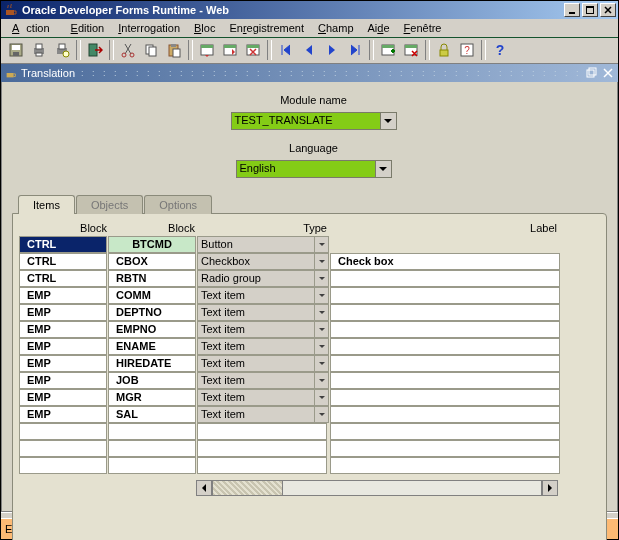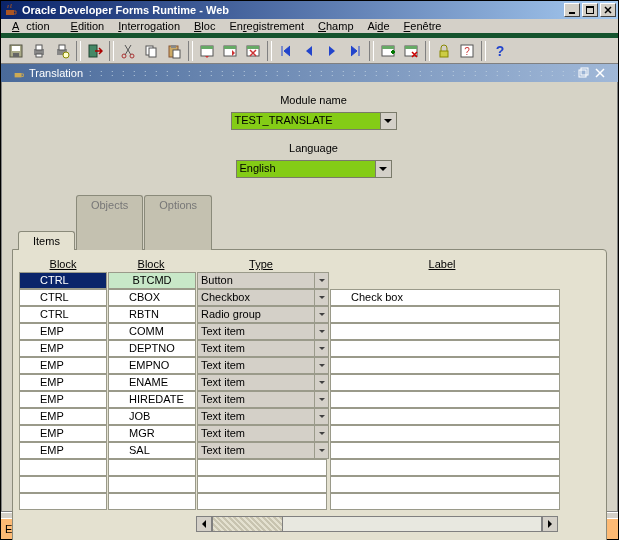--- a/index.html
+++ b/index.html
@@ -5,60 +5,60 @@
 * { box-sizing: border-box; margin: 0; padding: 0; }
 body { font-family: "Tahoma", Arial, sans-serif; font-size: 11px; background: #fff; width: 619px; height: 540px; overflow: hidden; }
 
 .window { width: 619px; height: 540px; border: 1px solid #000; background: #d4d0c8; display: flex; flex-direction: column; }
 
 .titlebar { height: 19px; background: linear-gradient(to right, #0a246a, #a6caf0); color: #fff; display: flex; align-items: center; padding: 0 2px; font-weight: bold; font-size: 11px; }
 .titlebar .coffee { width: 16px; height: 16px; margin-right: 3px; }
 .titlebar .spacer { flex: 1; }
 .winbtn { width: 16px; height: 14px; background: #d4d0c8; border: 1px solid #fff; border-right-color: #404040; border-bottom-color: #404040; margin-left: 2px; display: flex; align-items: center; justify-content: center; font-size: 9px; font-family: Arial; color: #000; }
 
-.menubar { height: 19px; background: #d4d0c8; display: flex; align-items: center; padding-left: 4px; border-bottom: 5px solid #14532d; }
+.menubar { height: 19px; background: #d4d0c8; display: flex; align-items: center; padding-left: 4px; border-bottom: 1px solid #14532d; }
 .menubar span { padding: 2px 7px; cursor: default; }
 .menubar span u { text-decoration: underline; }
 
 .toolbar { height: 26px; background: #d4d0c8; display: flex; align-items: center; padding: 2px 4px; gap: 1px; border-bottom: 1px solid #808080; }
 .tbtn { width: 22px; height: 22px; display: flex; align-items: center; justify-content: center; }
 .tsep { width: 5px; height: 20px; border-left: 1px solid #808080; border-right: 1px solid #fff; margin: 0 2px; }
 
 .mdi { flex: 1; background: #d4d0c8; padding: 0; position: relative; }
 
 .inner-window { margin: 0; }
-.inner-title { height: 18px; background: linear-gradient(to right, #4a6a9a, #a0b8d8); color: #fff; display: flex; align-items: center; padding: 0 11px; font-size: 11px; }
+.inner-title { height: 18px; background: linear-gradient(to right, #4a6a9a, #a0b8d8); color: #fff; display: flex; align-items: center; padding: 0 3px; font-size: 11px; }
 .inner-title .coffee2 { width: 14px; height: 14px; margin-right: 3px; }
 .inner-title .dots { flex: 1; letter-spacing: 3px; color: #c0d0e0; overflow: hidden; white-space: nowrap; padding-left: 6px; font-size: 9px; }
 .iwbtn { width: 14px; height: 14px; margin-left: 2px; }
 
 .formarea { background: #d6d3c6; padding: 12px 10px 6px 10px; height: 430px; border: 1px solid #808080; border-top: none; }
 
 .toprow { display: flex; align-items: center; gap: 6px; margin-bottom: 16px; padding-left: 8px; flex-direction: column; }
 .toprow label { font-size: 11px; }
 .textfield { background: #84cc16; border: 1px solid #7a7a6a; height: 18px; padding: 1px 3px; font-size: 11px; }
 .combo { display: flex; }
 .combo .arrow { width: 16px; height: 18px; background: #d4d0c8; border: 1px solid #7a7a6a; border-left: none; display: flex; align-items: center; justify-content: center; }
 
 .tabs { display: flex; margin-left: 6px; }
 .tab { padding: 3px 14px; background: #c4c1b0; border: 1px solid #8a8a7a; border-bottom: none; border-radius: 3px 3px 0 0; margin-right: 1px; font-size: 11px; position: relative; top: 1px; color: #777; }
-.tab.active { background: #e4e1d0; color: #000; z-index: 2; margin-top: 36px; }
+.tab.active { background: #e4e1d0; color: #000; z-index: 2; }
 
 .tabpanel { border: 1px solid #8a8a7a; background: #e4e1d0; border-radius: 0 4px 4px 4px; padding: 6px; height: 340px; }
 
 .gridhead { display: flex; }
-.gridhead div { text-align: center; font-size: 11px; padding: 2px 0; text-decoration: underline; }
+.gridhead div { text-align: right; font-size: 11px; padding: 2px 0; }
 .col-block { width: 88px; }
 .col-item { width: 88px; }
 .col-type { width: 132px; }
 .col-label { width: 230px; }
 
 .gridbody { }
 .gridrow { display: flex; gap: 1px; margin-bottom: 0px; }
-.cell { height: 17px; background: #fff; border: 1px solid #9a9a8a; font-size: 11px; padding: 1px 20px; overflow: hidden; white-space: nowrap; }
+.cell { height: 17px; background: #fff; border: 1px solid #9a9a8a; font-size: 11px; padding: 1px 7px; overflow: hidden; white-space: nowrap; font-weight: bold; }
 .cell.sel { background: #0a246a; color: #fff; }
 .cell.selitem { background: #c8e8c8; text-align: center; }
 .typecell { display: flex; width: 132px; }
 .typecell .tval { flex: 1; background: #d4d0c8; border: 1px solid #9a9a8a; height: 17px; font-size: 11px; padding: 1px 3px; }
 .typecell .tarrow { width: 14px; height: 17px; background: #d4d0c8; border: 1px solid #9a9a8a; border-left: none; display:flex;align-items:center;justify-content:center; }
 .labelcell.first { background: #c8e8c8; }
 
 .hscroll { display: flex; align-items: center; margin-top: 6px; margin-left: 177px; width: 362px; height: 16px; }
 .sbtn { width: 16px; height: 16px; background: #d4d0c8; border: 1px solid #808080; display:flex;align-items:center;justify-content:center; }
 .strack { flex: 1; height: 16px; background: #e8e8e0; border: 1px solid #808080; position: relative; }

